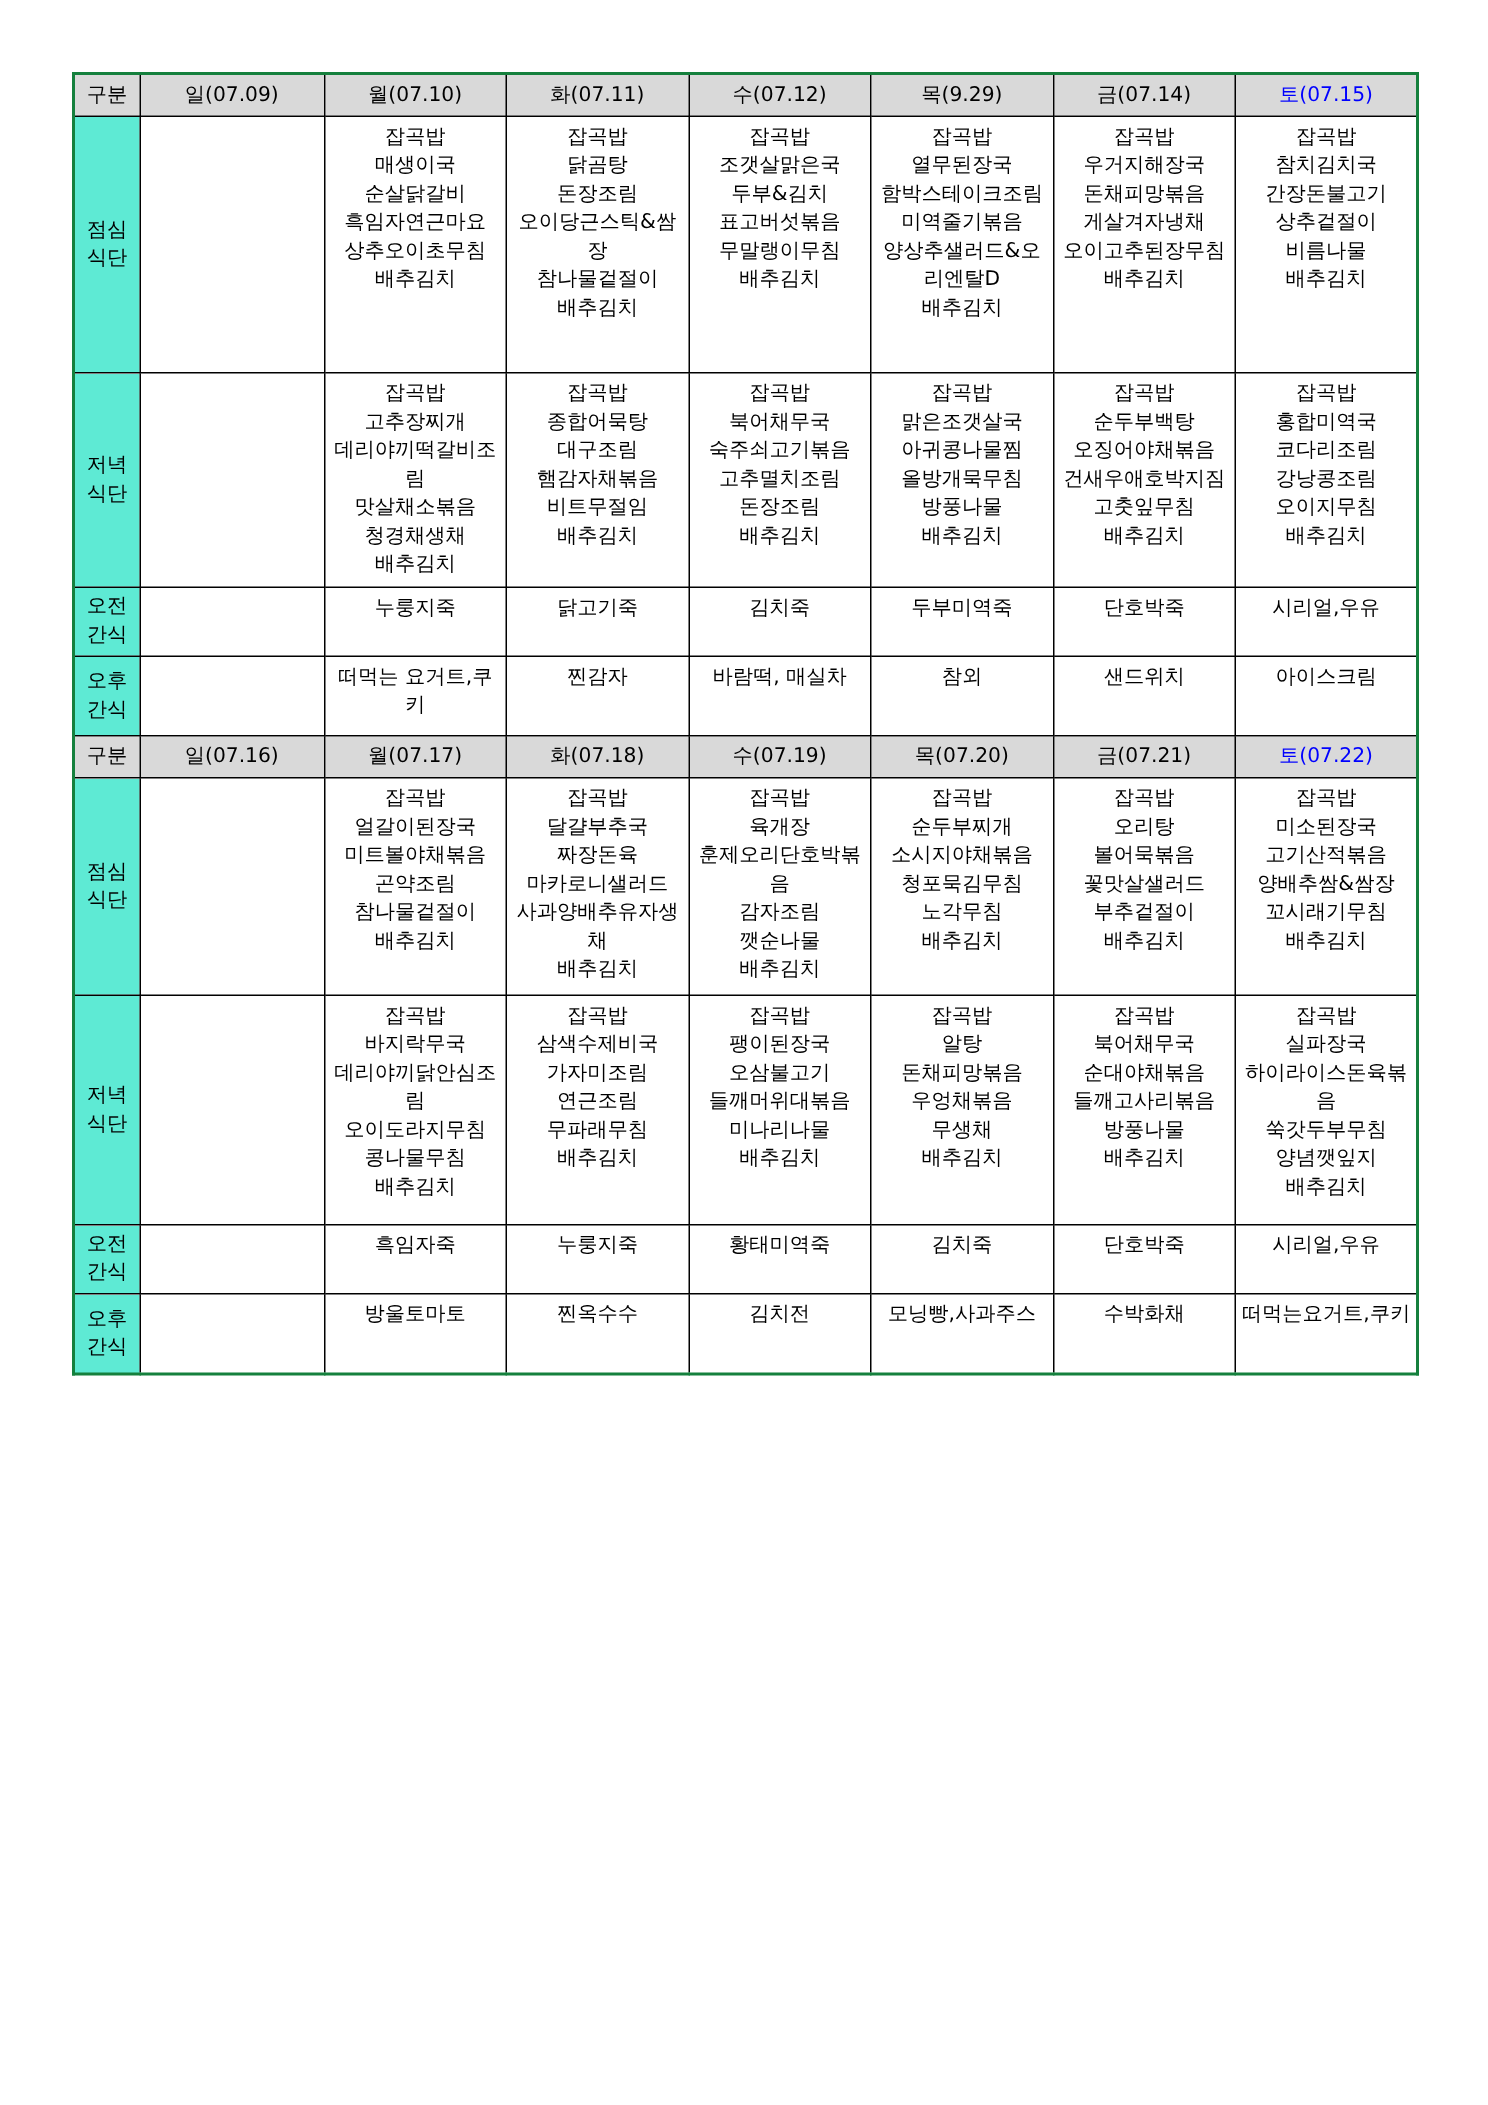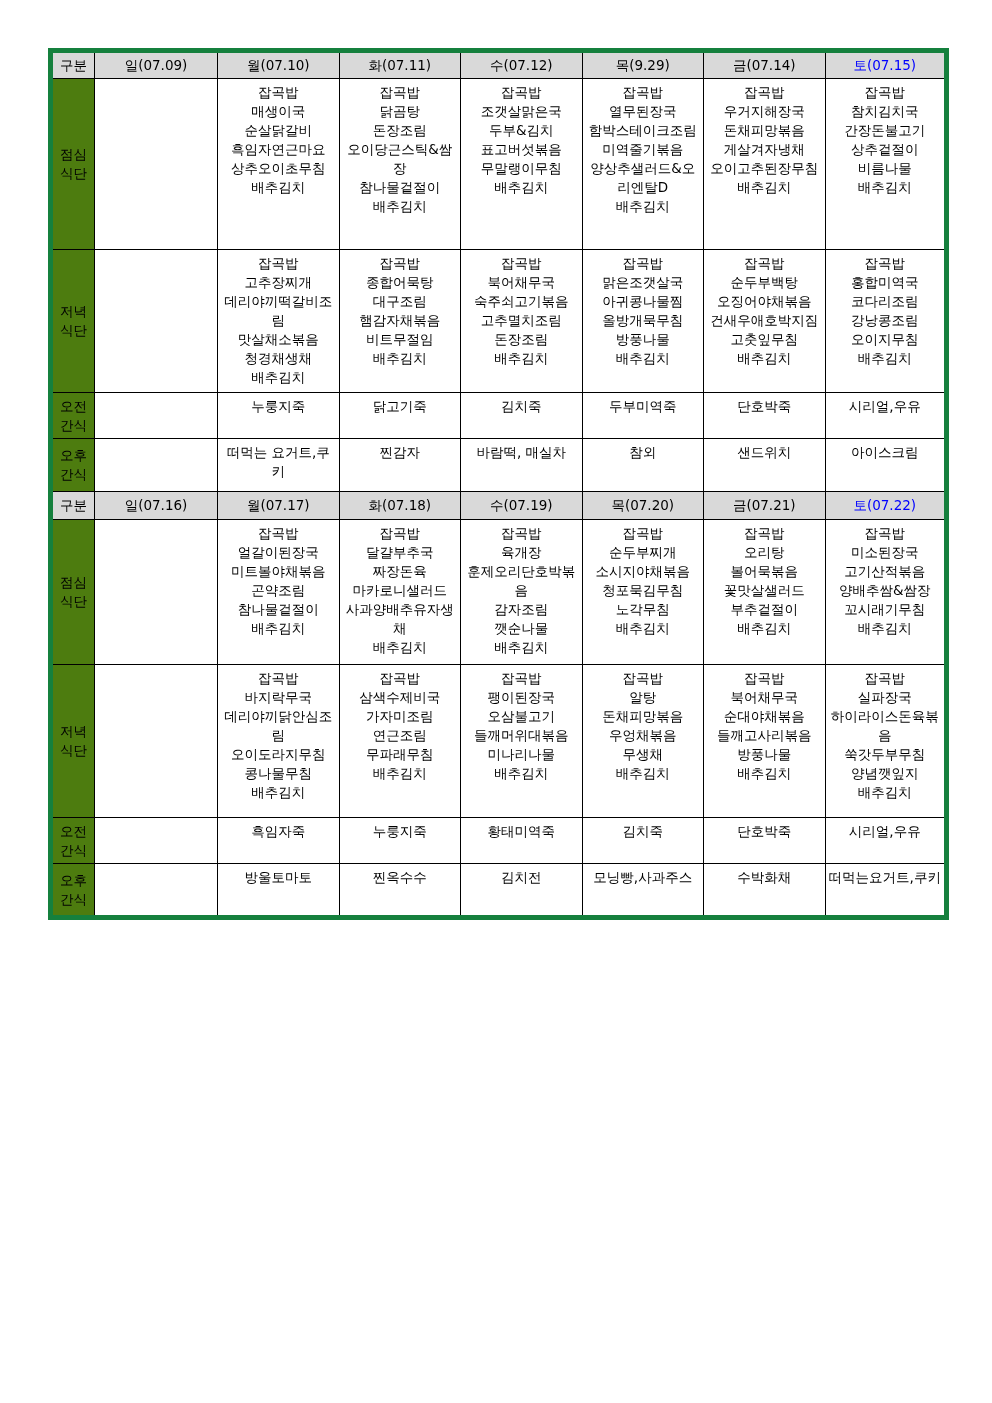--- a/index.html
+++ b/index.html
@@ -11,35 +11,35 @@
     font-family: "DejaVu Sans", "Liberation Sans", sans-serif;
     color: #000000;
   }
   table.meal {
     position: absolute;
     left: 48px;
     top: 48px;
     width: 896px;
     border-collapse: collapse;
     table-layout: fixed;
-    border: 5px solid #15803d;
+    border: 2px solid #15803d;
   }
   table.meal td {
     border: 1px solid #000000;
     font-size: 13.5px;
     line-height: 19px;
     text-align: center;
     vertical-align: top;
     padding: 4px 2px 2px 2px;
     word-break: break-all;
     background: #ffffff;
     overflow: hidden;
   }
   table.meal td.lbl {
-    background: #4d7c0f;
+    background: #5eead4;
     vertical-align: middle;
     padding: 2px 5px;
   }
   table.meal tr.hdr td {
     background: #d9d9d9;
     vertical-align: middle;
     padding: 2px 2px;
     white-space: nowrap;
   }
   table.meal td.sun { color: #000000; }

